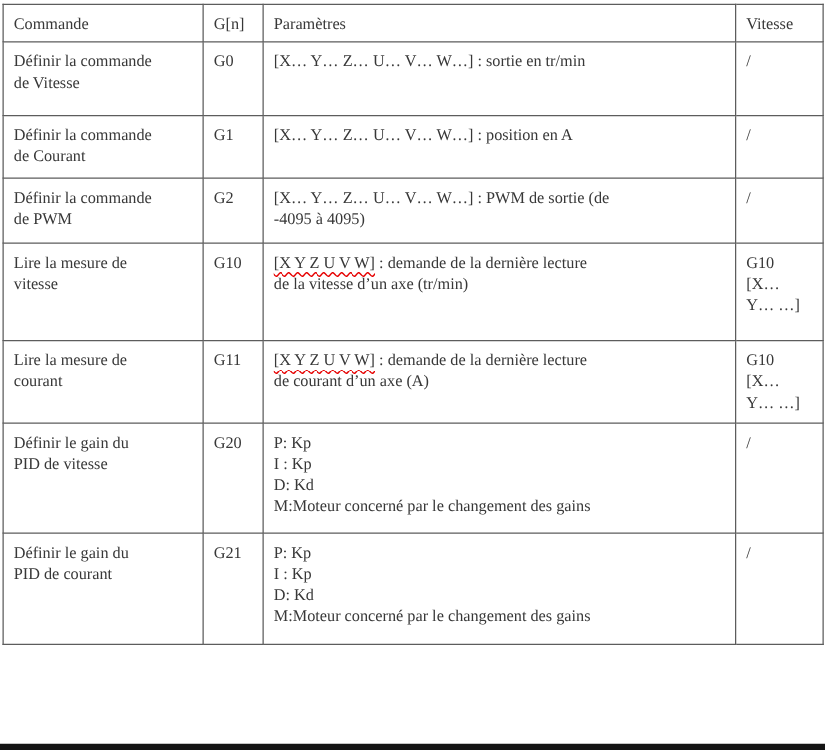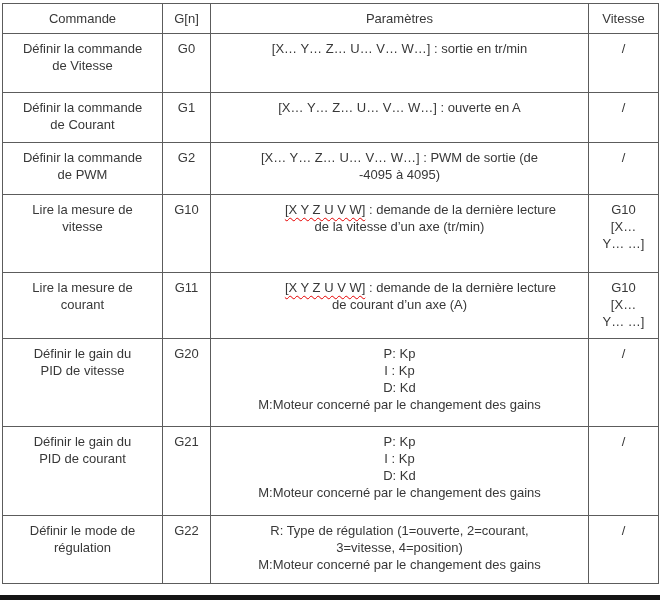--- a/index.html
+++ b/index.html
@@ -26,34 +26,34 @@
     table-layout: fixed;
     width: 656px;
     margin: 3px 0 0 2px;
     color: var(--text);
     font-size: 13px;
     line-height: 17px;
   }
   table.cmd th, table.cmd td {
     border: 1.5px solid var(--border);
     vertical-align: top;
-    text-align: center;
+    text-align: left;
     font-weight: 400;
     padding: 6px 8px;
     white-space: pre-line;
     overflow: hidden;
     word-wrap: break-word;
+    font-family: Liberation Serif, serif;
   }
   .squig {
     text-decoration: underline;
     text-decoration-style: wavy;
     text-decoration-color: var(--squig);
     text-decoration-thickness: 1px;
     text-underline-offset: 3px;
-    margin-left: 42px;
   }
   .bottom-bar {
     position: absolute;
     left: 0;
     bottom: 0;
     width: 660px;
     height: 5px;
     background: var(--bar);
   }
 </style>
@@ -81,21 +81,21 @@
 de Vitesse</td>
         <td>G0</td>
         <td>[X… Y… Z… U… V… W…] : sortie en tr/min</td>
         <td>/</td>
       </tr>
 
       <tr style="height:50px">
         <td>Définir la commande
 de Courant</td>
         <td>G1</td>
-        <td>[X… Y… Z… U… V… W…] : ouverte en A</td>
+        <td>[X… Y… Z… U… V… W…] : position en A</td>
         <td>/</td>
       </tr>
 
       <tr style="height:52px">
         <td>Définir la commande
 de PWM</td>
         <td>G2</td>
         <td>[X… Y… Z… U… V… W…] : PWM de sortie (de
 -4095 à 4095)</td>
         <td>/</td>
@@ -138,26 +138,17 @@
         <td>Définir le gain du
 PID de courant</td>
         <td>G21</td>
         <td>P: Kp
 I : Kp
 D: Kd
 M:Moteur concerné par le changement des gains</td>
         <td>/</td>
       </tr>
 
-      <tr style="height:68px">
-        <td>Définir le mode de
-régulation</td>
-        <td>G22</td>
-        <td>R: Type de régulation (1=ouverte, 2=courant,
-3=vitesse, 4=position)
-M:Moteur concerné par le changement des gains</td>
-        <td>/</td>
-      </tr>
     </tbody>
   </table>
 
   <div class="bottom-bar"></div>
 </div>
 
 </body></html>

